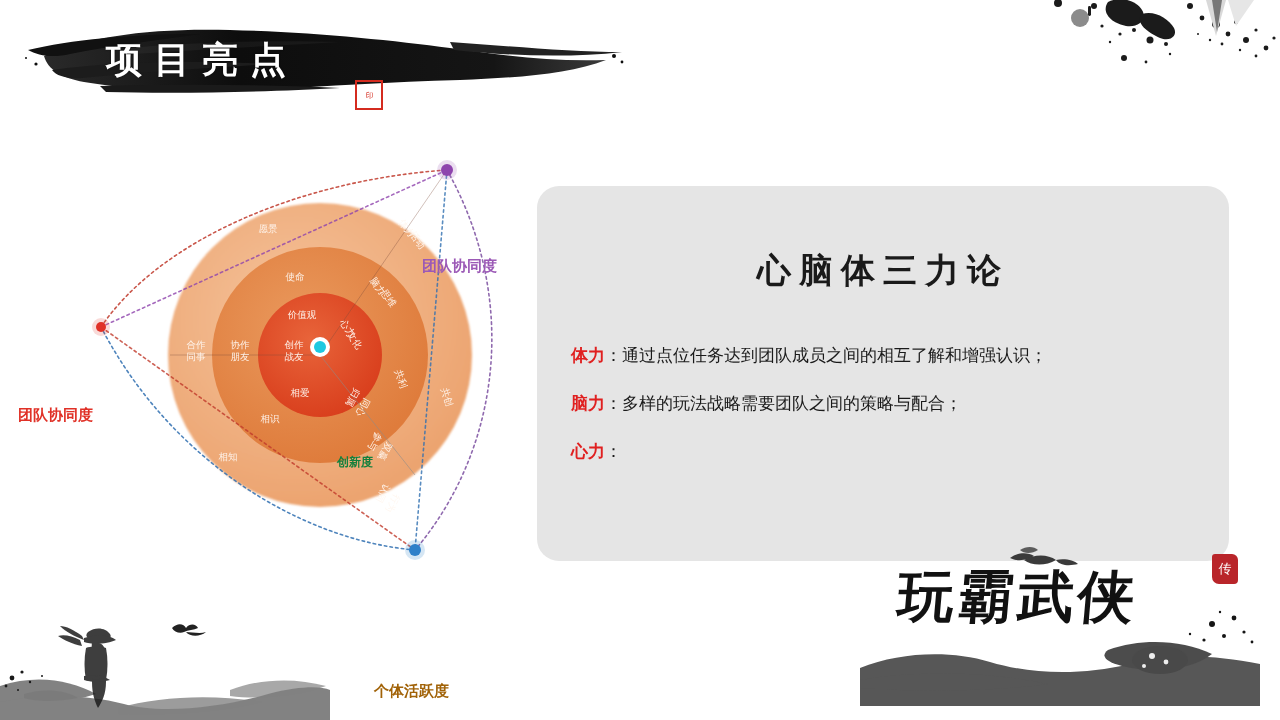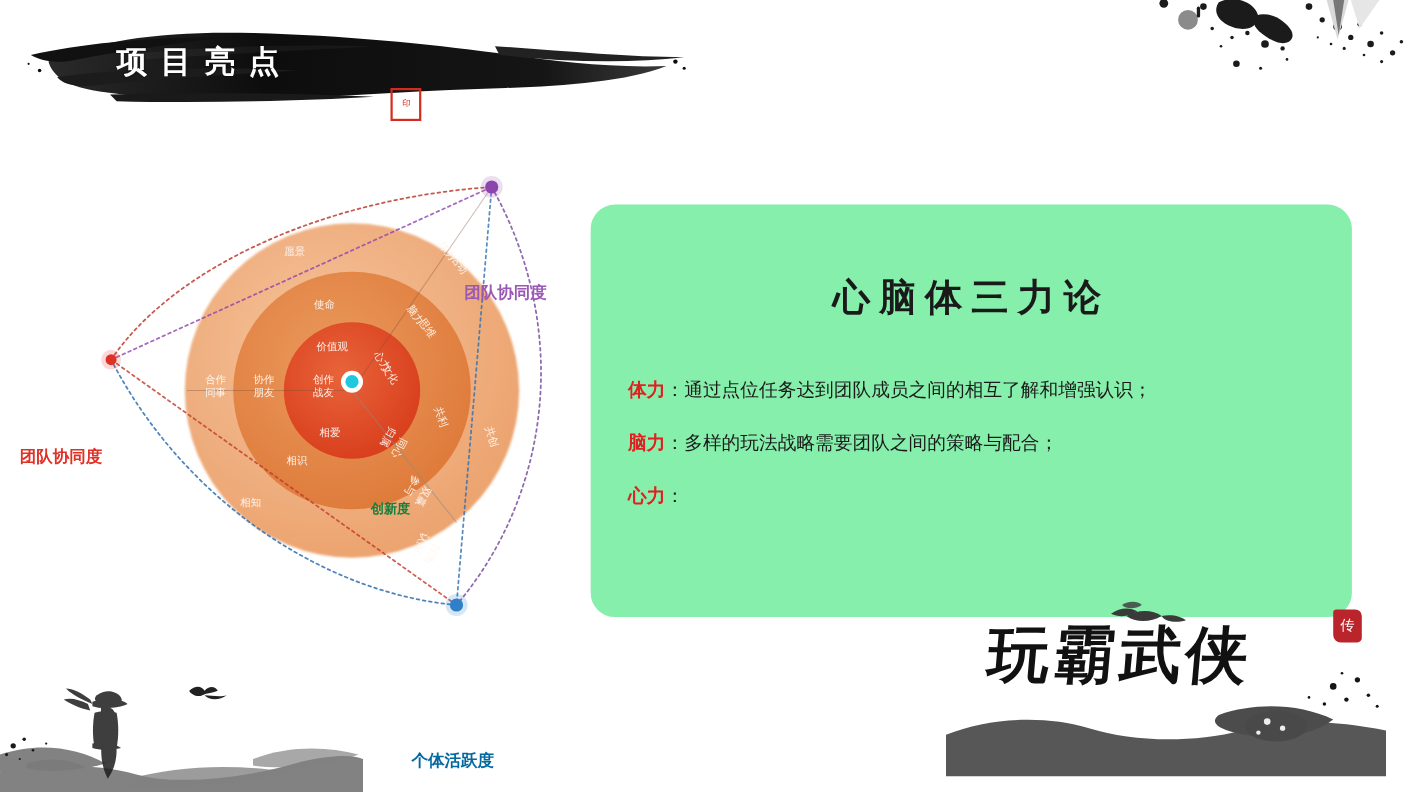--- a/index.html
+++ b/index.html
@@ -13,21 +13,21 @@
 
   
   .ink-topright { position:absolute; top:0; right:0; width:230px; height:110px; pointer-events:none; }
 
   
   .title-wrap { position:absolute; left:10px; top:12px; width:620px; height:100px; }
   .title-brush { position:absolute; inset:0; }
   .title-text {
     position:absolute; left:96px; top:30px;
     font-family:Liberation Sans, sans-serif;
-    font-size:28px; font-weight:700; color:#ffffff;
+    font-size:36px; font-weight:700; color:#ffffff;
     letter-spacing:12px; line-height:1;
     text-shadow:0 0 2px rgba(0,0,0,.6);
     white-space:nowrap;
   }
   .title-seal {
     position:absolute; left:345px; top:68px;
     width:28px; height:30px;
     border:2px solid #d42b1f;
     color:#d42b1f; background:rgba(255,255,255,.02);
     font-size:9px; line-height:9px; font-family:"DejaVu Serif", serif;
@@ -37,28 +37,28 @@
   .title-seal span { display:block; transform:scale(.85); }
 
   
   .diagram { position:absolute; left:0px; top:120px; width:530px; height:470px; }
   .diagram svg { display:block; }
 
   
   .vlabel { position:absolute; font-weight:700; white-space:nowrap; font-family:"Liberation Sans", sans-serif; }
   .vlabel.team  { left:18px;  top:286px; font-size:15px; color:#e03127;text-align:right; }
   .vlabel.org   { left:422px; top:137px; font-size:15px; color:#9b59b6; }
-  .vlabel.indiv { left:374px; top:562px; font-size:15px; color:#0369a1; }
+  .vlabel.indiv { left:374px; top:562px; font-size:15px; color:#a16207; }
   .vlabel.inno  { left:337px; top:334px; font-size:12px; color:#15803d; }
 
   
   .panel {
     position:absolute; left:537px; top:186px;
     width:692px; height:375px;
-    background:#86efac; border-radius:22px;
+    background:#e5e5e5; border-radius:22px;
   }
   .panel-title {
     position:absolute; left:0; right:0; top:62px;
     text-align:center;
     font-family:"DejaVu Serif", serif;
     font-size:34px; font-weight:700; color:#1a1a1a;
     letter-spacing:8px;
   }
   .panel-list { position:absolute; left:34px; top:158px; right:24px; }
   .panel-row {

